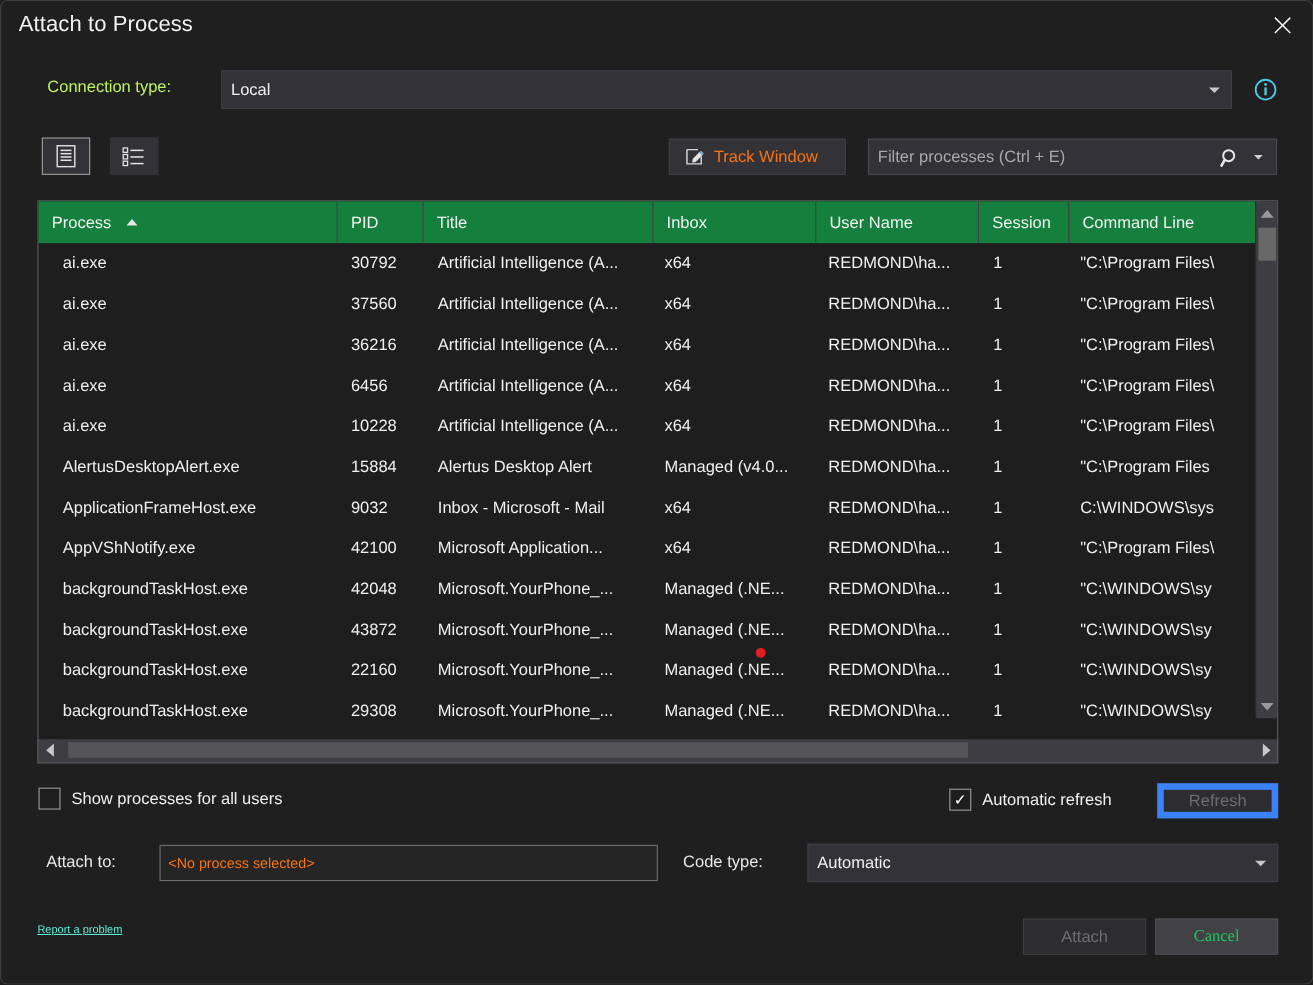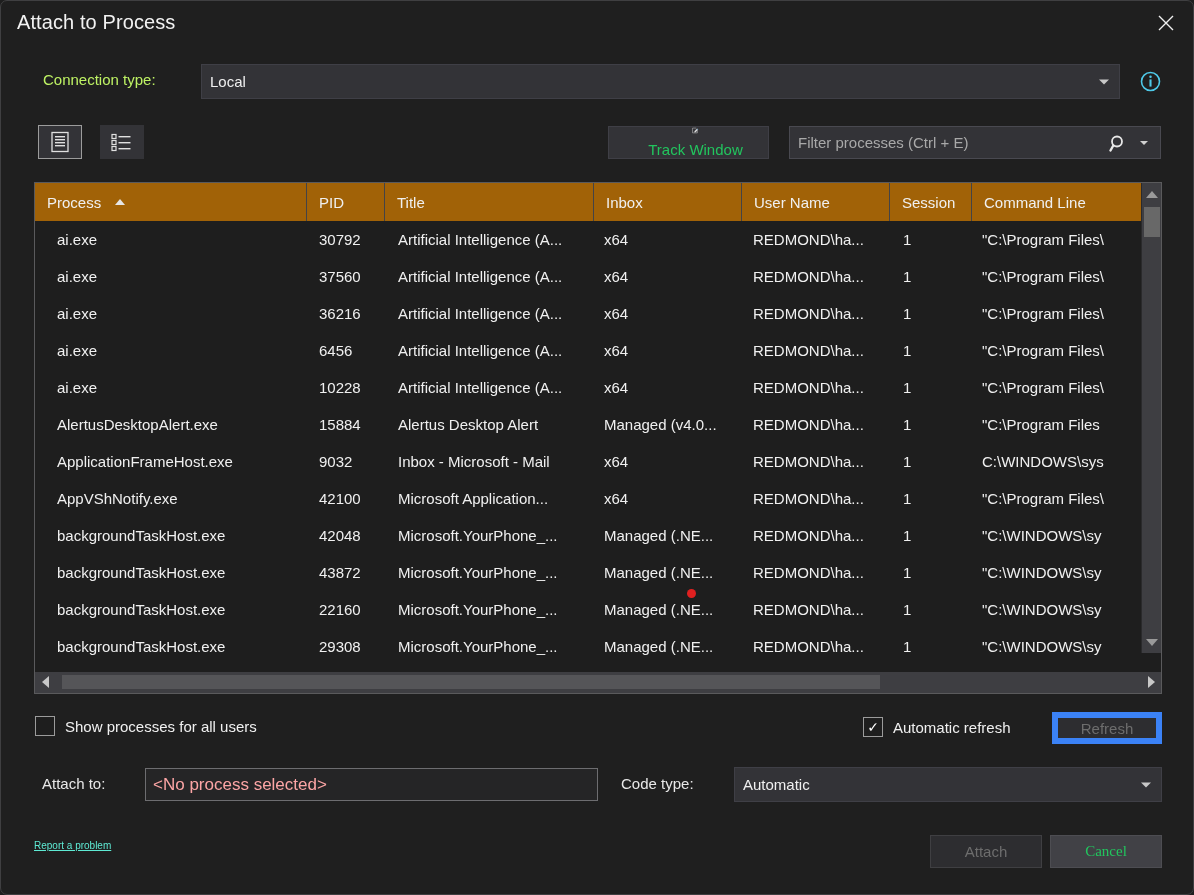--- a/index.html
+++ b/index.html
@@ -70,21 +70,21 @@
   }
   .view-btn.details { left: 37px; border: 1px solid #9c9c9c; background: #333337; }
   .view-btn.list    { left: 99px; border: 1px solid #333337; }
 
   .track-window {
     position: absolute; left: 607px; top: 125px;
     width: 161px; height: 33px;
     background: #333337; border: 1px solid #3f3f46;
     display: flex; align-items: center; gap: 7px;
     padding-left: 14px;
-    font-size: 15px; color: #22c55e; flex-direction: column;
+    font-size: 15px; color: #f97316;
   }
 
   .filter-box {
     position: absolute; left: 788px; top: 125px;
     width: 372px; height: 33px;
     background: #333337; border: 1px solid #494950;
     display: flex; align-items: center;
   }
   .filter-box .ph {
     margin-left: 8px; font-size: 15px; color: #a9a9a9;
@@ -111,21 +111,21 @@
     border-bottom: 1px solid #434346;
     display: flex;
   }
   .hcell {
     position: relative;
     display: flex; align-items: center;
     padding-left: 12px;
     font-size: 15px; color: #f0f0f0;
     border-right: 1px solid #434346;
     height: 38px;
-    background: #a16207;
+    background: #15803d;
     flex: 0 0 auto;
   }
   .hcell .sort-asc {
     margin-left: 14px;
     width: 0; height: 0;
     border-left: 5px solid transparent; border-right: 5px solid transparent;
     border-bottom: 6px solid #e6e6e6;
   }
   .rows {
     position: relative;
@@ -243,21 +243,21 @@
   .attach-label {
     position: absolute; left: 41px; top: 774px;
     font-size: 15px; color: #e8e8e8;
   }
   .attach-field {
     position: absolute; left: 144px; top: 767px;
     width: 453px; height: 33px;
     background: #252526; border: 1px solid #6d6d70;
     display: flex; align-items: center;
   }
-  .attach-field .val { margin-left: 7px; font-size: 17px; color: #fca5a5; }
+  .attach-field .val { margin-left: 7px; font-size: 13px; color: #f97316; }
 
   .codetype-label {
     position: absolute; left: 620px; top: 774px;
     font-size: 15px; color: #e8e8e8;
   }
   .codetype-combo {
     position: absolute; left: 733px; top: 766px;
     width: 428px; height: 35px;
     background: #333337; border: 1px solid #3f3f46;
     display: flex; align-items: center;

